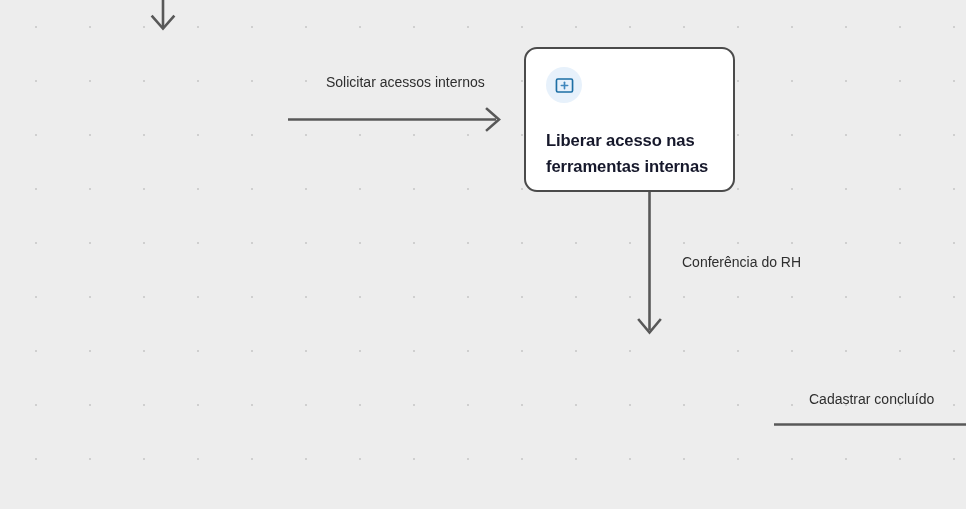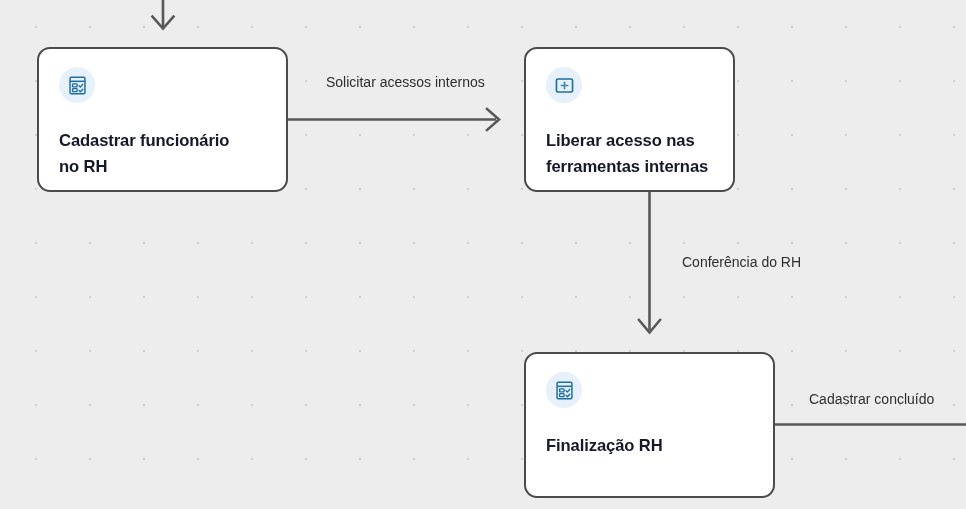--- a/index.html
+++ b/index.html
@@ -116,54 +116,27 @@
       <path d="M774,424.5 L972,424.5" stroke="#585858" stroke-width="2.6" fill="none"></path>
     </g>
   </svg>
 
   <div class="edge-label" id="label-solicitar">Solicitar acessos internos</div>
 
   <div class="edge-label" id="label-conferencia">Conferência do RH</div>
 
   <div class="edge-label" id="label-cadastro">Cadastrar concluído</div>
 
-  <div class="node" id="node-cadastrar">
-    <div class="node-icon">
-      <svg width="21" height="21" viewBox="0 0 24 24" fill="none">
-        <rect x="3.5" y="2.6" width="17" height="18.8" rx="1.4" stroke="#1d6fa5" stroke-width="1.7"></rect>
-        <line x1="3.5" y1="7.2" x2="20.5" y2="7.2" stroke="#1d6fa5" stroke-width="1.7"></line>
-        <rect x="6.4" y="10.1" width="5.1" height="3.5" rx="0.5" stroke="#1d6fa5" stroke-width="1.5"></rect>
-        <rect x="6.4" y="15.6" width="5.1" height="3.5" rx="0.5" stroke="#1d6fa5" stroke-width="1.5"></rect>
-        <path d="M13.8 12.2 L15.3 13.6 L18 10.7" stroke="#1d6fa5" stroke-width="1.6" stroke-linecap="round" stroke-linejoin="round"></path>
-        <path d="M13.8 17.7 L15.3 19.1 L18 16.2" stroke="#1d6fa5" stroke-width="1.6" stroke-linecap="round" stroke-linejoin="round"></path>
-      </svg>
-    </div>
-    <div class="node-title">Cadastrar funcionário
-no RH</div>
-  </div>
 
   <div class="node" id="node-liberar">
     <div class="node-icon">
       <svg width="21" height="21" viewBox="0 0 24 24" fill="none">
         <rect x="2.8" y="4.6" width="18.4" height="14.8" rx="1.6" stroke="#1d6fa5" stroke-width="1.9"></rect>
         <line x1="12" y1="8.4" x2="12" y2="15.6" stroke="#3f86bd" stroke-width="1.9" stroke-linecap="round"></line>
         <line x1="8.4" y1="12" x2="15.6" y2="12" stroke="#3f86bd" stroke-width="1.9" stroke-linecap="round"></line>
       </svg>
     </div>
     <div class="node-title">Liberar acesso nas
 ferramentas internas</div>
   </div>
 
-  <div class="node" id="node-finalizacao">
-    <div class="node-icon">
-      <svg width="21" height="21" viewBox="0 0 24 24" fill="none">
-        <rect x="3.5" y="2.6" width="17" height="18.8" rx="1.4" stroke="#1d6fa5" stroke-width="1.7"></rect>
-        <line x1="3.5" y1="7.2" x2="20.5" y2="7.2" stroke="#1d6fa5" stroke-width="1.7"></line>
-        <rect x="6.4" y="10.1" width="5.1" height="3.5" rx="0.5" stroke="#1d6fa5" stroke-width="1.5"></rect>
-        <rect x="6.4" y="15.6" width="5.1" height="3.5" rx="0.5" stroke="#1d6fa5" stroke-width="1.5"></rect>
-        <path d="M13.8 12.2 L15.3 13.6 L18 10.7" stroke="#1d6fa5" stroke-width="1.6" stroke-linecap="round" stroke-linejoin="round"></path>
-        <path d="M13.8 17.7 L15.3 19.1 L18 16.2" stroke="#1d6fa5" stroke-width="1.6" stroke-linecap="round" stroke-linejoin="round"></path>
-      </svg>
-    </div>
-    <div class="node-title">Finalização RH</div>
-  </div>
 
 </div>
 
 </body></html>

